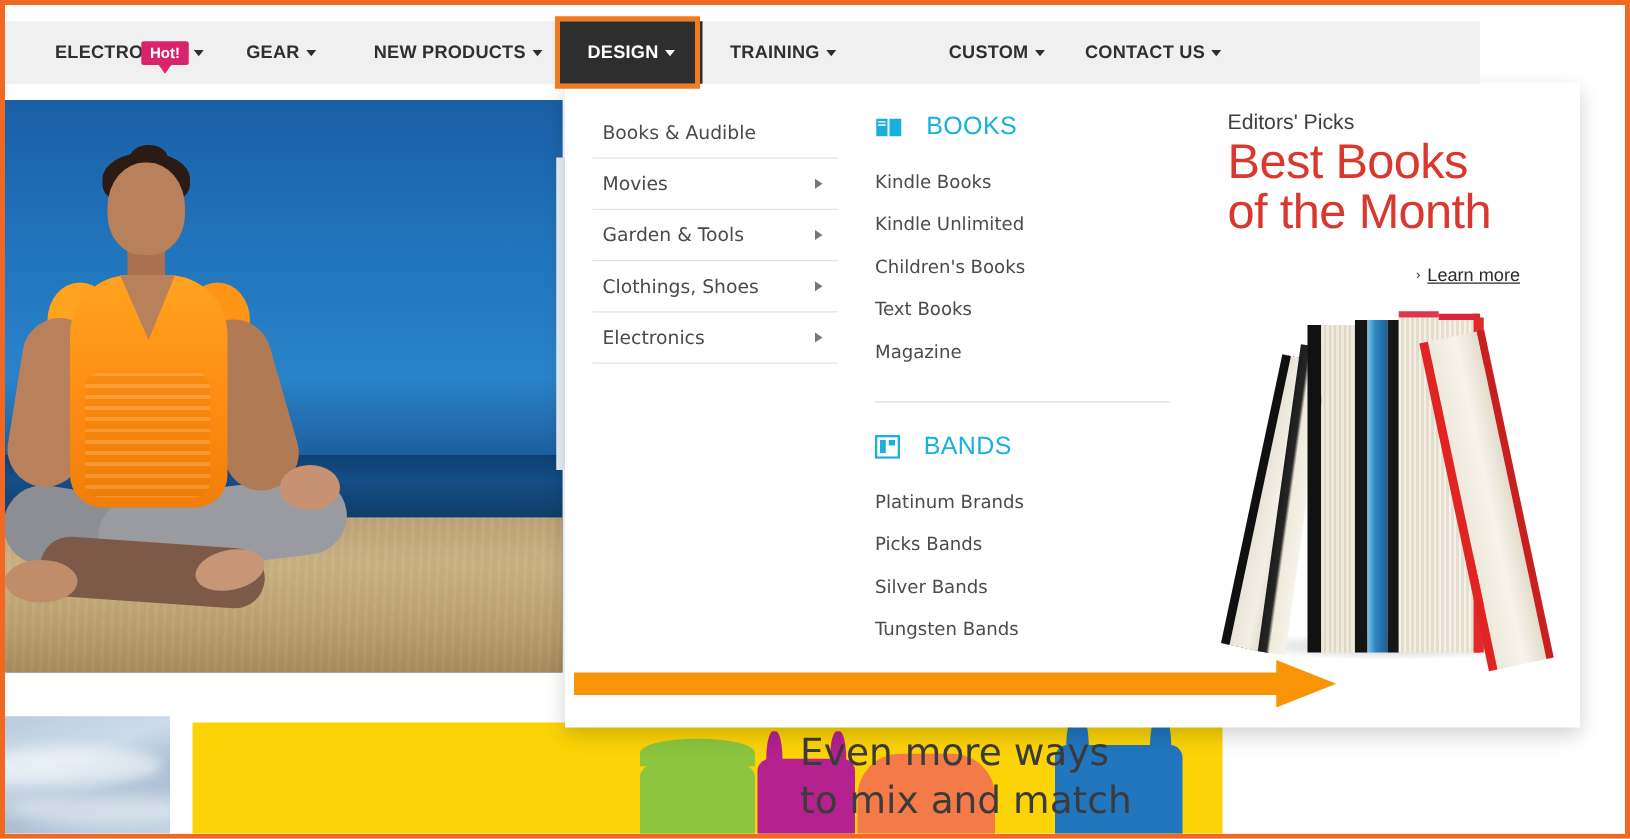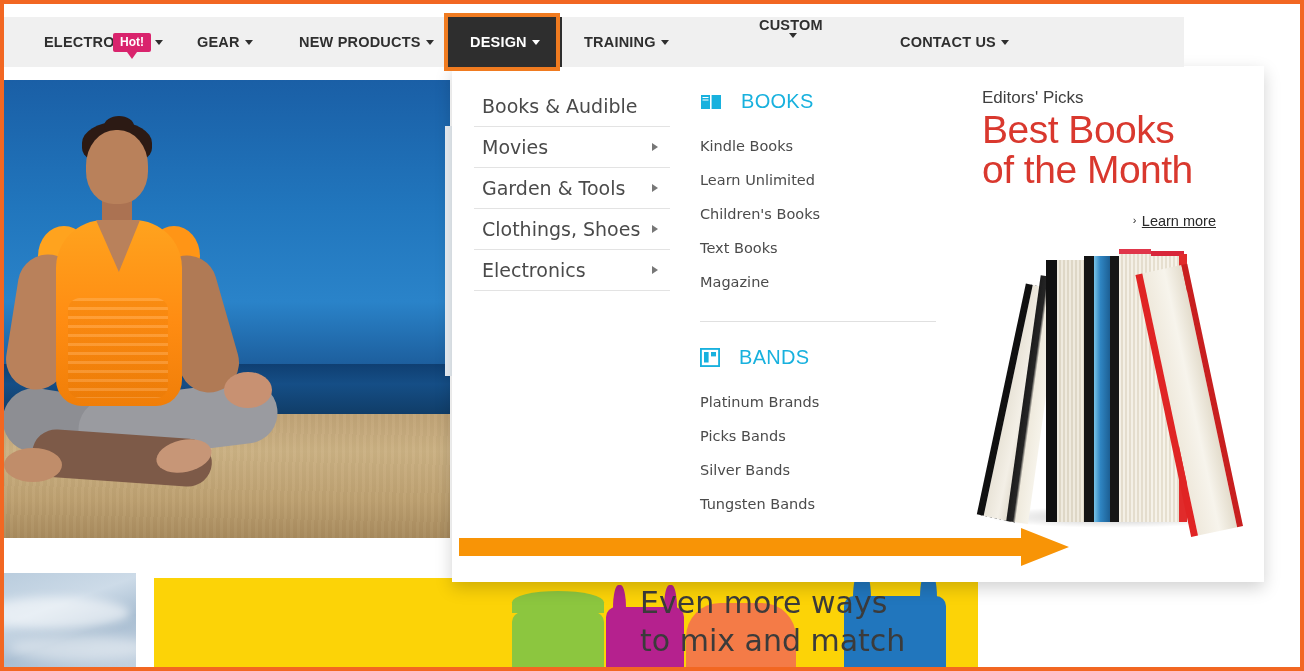--- a/index.html
+++ b/index.html
@@ -85,21 +85,21 @@
   .hot-badge:after{content:"";position:absolute;left:50%;margin-left:-5px;bottom:-7px;width:0;height:0;
       border-left:5px solid transparent;border-right:5px solid transparent;border-top:7px solid #d9246d;}
 
   
   .mega{position:absolute;left:448px;top:62px;width:812px;height:516px;background:#fff;z-index:30;
       box-shadow:0 6px 16px rgba(0,0,0,.18);}
   .mega-cols{position:absolute;left:0;top:0;width:100%;height:100%;}
 
   .col-left{position:absolute;left:22px;top:20px;width:196px;}
   .cat-item{position:relative;height:41px;display:flex;align-items:center;
-      font-size:19px;color:#4a4a4a;font-family:"DejaVu Sans", sans-serif;cursor:pointer;
+      font-size:15px;color:#4a4a4a;font-family:"DejaVu Sans", sans-serif;cursor:pointer;
       border-bottom:1px solid #e3e3e3;padding-left:8px;box-sizing:border-box;}
   .cat-item:first-child{border-top:none;}
   .cat-item .arr{position:absolute;right:12px;top:50%;margin-top:-4.5px;width:0;height:0;
       border-top:4.5px solid transparent;border-bottom:4.5px solid transparent;border-left:6px solid #777;}
 
   .col-mid{position:absolute;left:248px;top:24px;width:236px;}
   .sec-head{display:flex;align-items:center;gap:19px;color:#18b1de;font-size:20px;letter-spacing:.3px;
       font-family:"Liberation Sans", sans-serif;margin-bottom:16px;}
   .sec-list{list-style:none;margin:0;padding:0;}
   .sec-list li{font-size:14.5px;color:#4b4b4b;font-family:"DejaVu Sans", sans-serif;
@@ -225,21 +225,21 @@
                 <path d="M1 2h9v14H1z" fill="#18b1de"></path>
                 <path d="M11 2h10v14H11z" fill="#18b1de"></path>
                 <path d="M2.5 4.5h6M2.5 7h6" stroke="#ffffff" stroke-width="1.1"></path>
                 <path d="M10.4 2h1.2v14h-1.2z" fill="#ffffff"></path>
               </svg>
             </span>
             <span>BOOKS</span>
           </div>
           <ul class="sec-list">
             <li>Kindle Books</li>
-            <li>Learn Unlimited</li>
+            <li>Kindle Unlimited</li>
             <li>Children's Books</li>
             <li>Text Books</li>
             <li>Magazine</li>
           </ul>
 
           <div class="sec-div"></div>
 
           <div class="sec-head">
             <span>
               <svg class="svg-ico" width="20" height="19" viewBox="0 0 20 19" aria-hidden="true">
@@ -320,25 +320,25 @@
         <span class="caret"></span>
       </div>
       <div class="nav-item active" style="left:448px;">
         <span>DESIGN</span>
         <span class="caret"></span>
       </div>
       <div class="nav-item" style="left:584px;">
         <span>TRAINING</span>
         <span class="caret"></span>
       </div>
-      <div class="nav-item" style="left:759px;flex-direction:column;">
+      <div class="nav-item" style="left:759px;">
         <span>CUSTOM</span>
         <span class="caret"></span>
       </div>
-      <div class="nav-item" style="left:868px;margin-left:32px;">
+      <div class="nav-item" style="left:868px;">
         <span>CONTACT US</span>
         <span class="caret"></span>
       </div>
     </div>
   </div>
 
   <div class="active-outline"></div>
 
   <div class="hot-badge">Hot!</div>
 </div>

